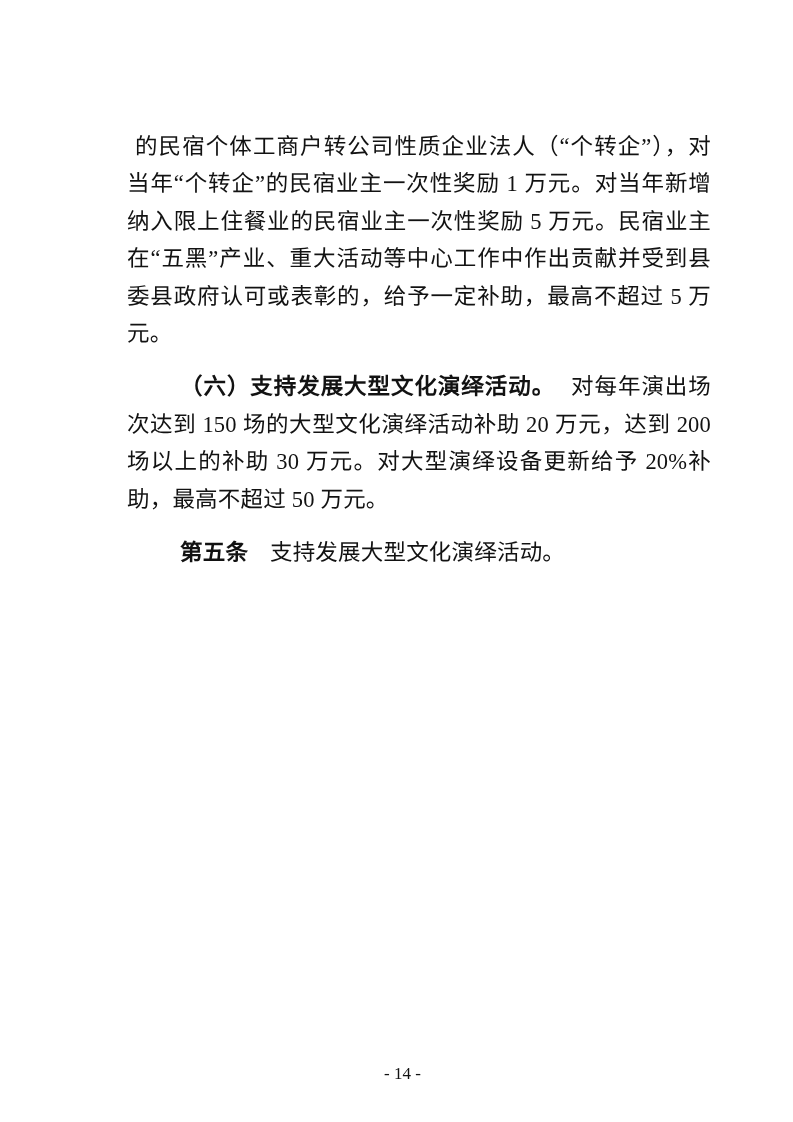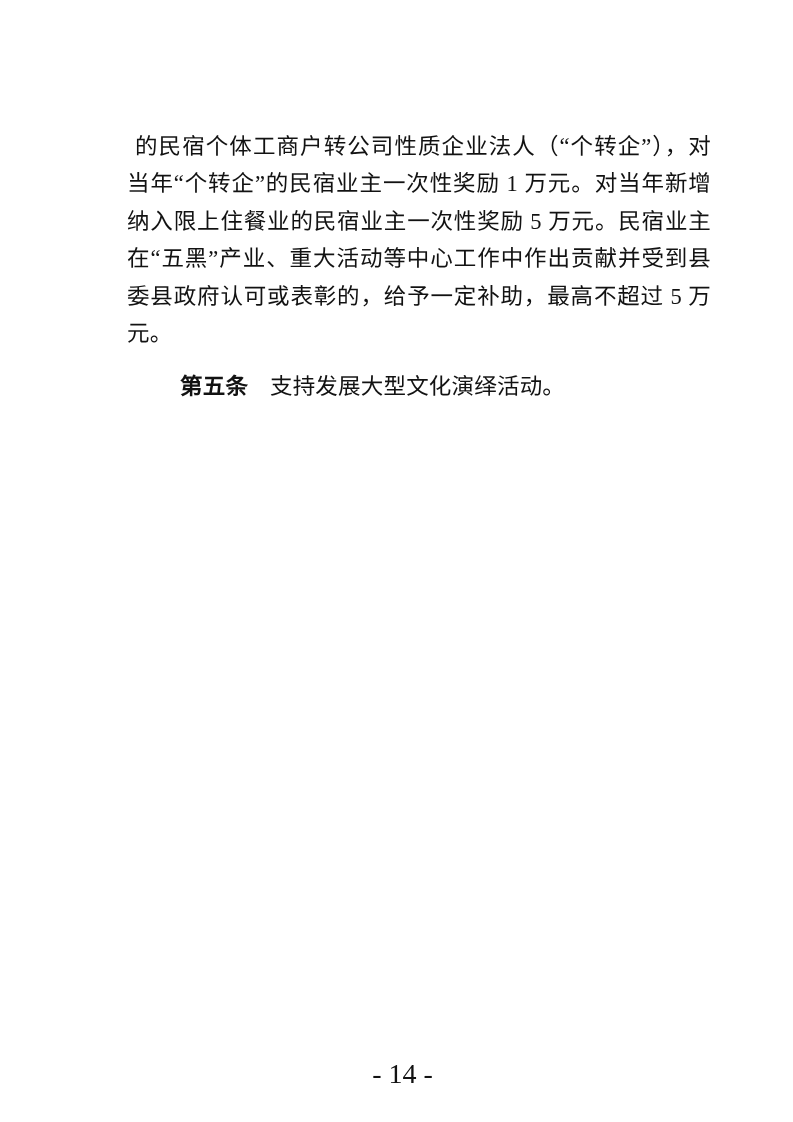--- a/index.html
+++ b/index.html
@@ -36,29 +36,30 @@
   .run.hei-bold {
     font-weight: bold;
     font-family: Liberation Sans, sans-serif;
   }
   .page-footer {
     position: absolute;
     left: 0;
     right: 20px;
     top: 1036px;
     text-align: center;
-    font-size: 28px;
+    font-size: 17px;
     line-height: 28px;
     color: #121212;
   }
 </style>
 </head>
 <body>
 
 <div class="page">
   <main class="doc-body" id="doc-body">
       <p class="para"><span class="run normal">的民宿个体工商户转公司性质企业法人（“个转企”），对当年“个转企”的民宿业主一次性奖励 1 万元。对当年新增纳入限上住餐业的民宿业主一次性奖励 5 万元。民宿业主在“五黑”产业、重大活动等中心工作中作出贡献并受到县委县政府认可或表彰的，给予一定补助，最高不超过 5 万元。</span></p>
+      <p class="para indent"><span class="run kaiti-bold">（六）支持发展大型文化演绎活动。</span><span class="run normal">对每年演出场次达到 150 场的大型文化演绎活动补助 20 万元，达到 200 场以上的补助 30 万元。对大型演绎设备更新给予 20%补助，最高不超过 50 万元。</span></p>
       <p class="para indent"><span class="run hei-bold">第五条</span><span class="run normal"> 支持发展大型文化演绎活动。</span></p>
     </main>
   <footer class="page-footer">
     <span>- 14 -</span>
   </footer>
 </div>
 
 </body></html>

